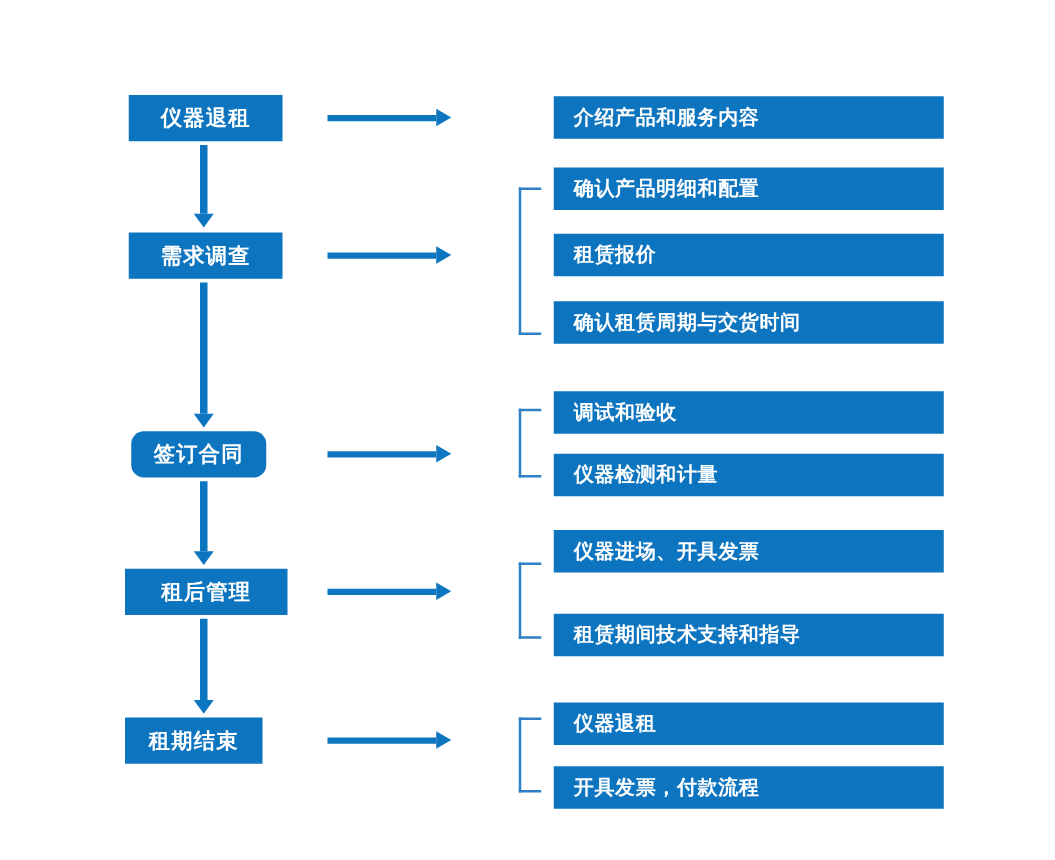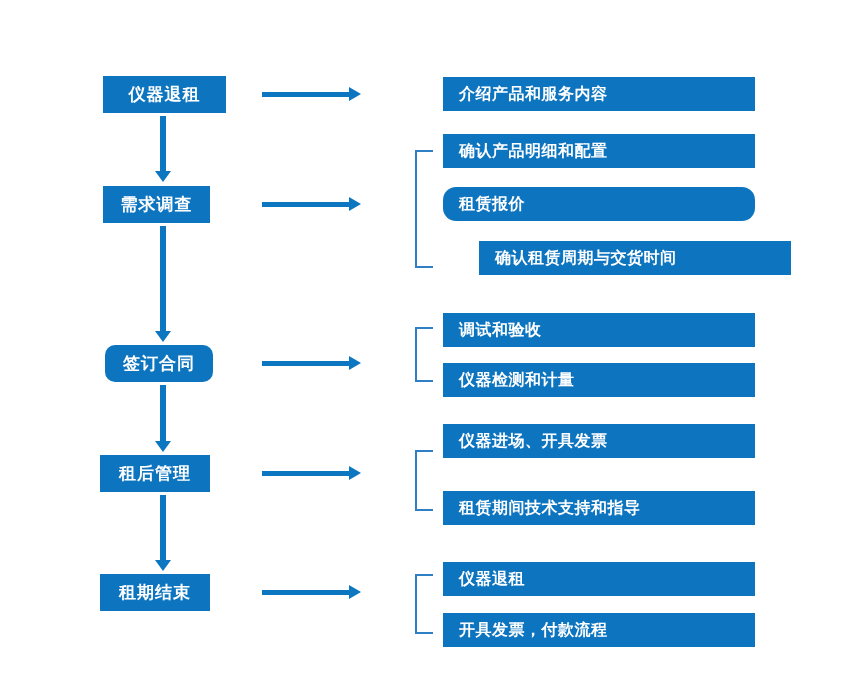--- a/index.html
+++ b/index.html
@@ -118,25 +118,25 @@
   }
 </style>
 </head>
 <body>
 
 <div id="canvas">
 
 
   <div class="stage-box" style="left:103px; top:76px; width:123px; height:37px;">仪器退租</div>
 
-  <div class="stage-box" style="left:103px; top:186px; width:107px; height:37px;">需求调查</div>
+  <div class="stage-box" style="left:103px; top:186px; width:123px; height:37px;">需求调查</div>
 
   <div class="stage-box" style="left:105px; top:345px; width:108px; height:37px;border-radius:10px;">签订合同</div>
 
-  <div class="stage-box" style="left:100px; top:455px; width:110px; height:37px;font-family:Liberation Mono, monospace;">租后管理</div>
+  <div class="stage-box" style="left:100px; top:455px; width:130px; height:37px;font-family:Liberation Mono, monospace;">租后管理</div>
 
   <div class="stage-box" style="left:100px; top:574px; width:110px; height:37px;">租期结束</div>
 
   <div class="v-arrow" style="left:155px; top:116px; height:66px;">
     <span class="shaft" style="height:55px;"></span>
     <span class="head" style="top:55px;"></span>
   </div>
 
   <div class="v-arrow" style="left:155px; top:226px; height:116px;">
     <span class="shaft" style="height:105px;"></span>
@@ -183,23 +183,23 @@
   <div class="bracket" style="left:415px; top:327px; height:55px;"></div>
 
   <div class="bracket" style="left:415px; top:450px; height:61px;"></div>
 
   <div class="bracket" style="left:415px; top:574px; height:60px;"></div>
 
   <div class="detail-box" style="top:77px;">介绍产品和服务内容</div>
 
   <div class="detail-box" style="top:134px;">确认产品明细和配置</div>
 
-  <div class="detail-box" style="top:187px;border-radius:13px;">租赁报价</div>
-
-  <div class="detail-box" style="top:241px;margin-left:36px;">确认租赁周期与交货时间</div>
+  <div class="detail-box" style="top:187px;">租赁报价</div>
+
+  <div class="detail-box" style="top:241px;">确认租赁周期与交货时间</div>
 
   <div class="detail-box" style="top:313px;">调试和验收</div>
 
   <div class="detail-box" style="top:363px;text-align:right;">仪器检测和计量</div>
 
   <div class="detail-box" style="top:424px;">仪器进场、开具发票</div>
 
   <div class="detail-box" style="top:491px;">租赁期间技术支持和指导</div>
 
   <div class="detail-box" style="top:613px;">开具发票，付款流程</div>

